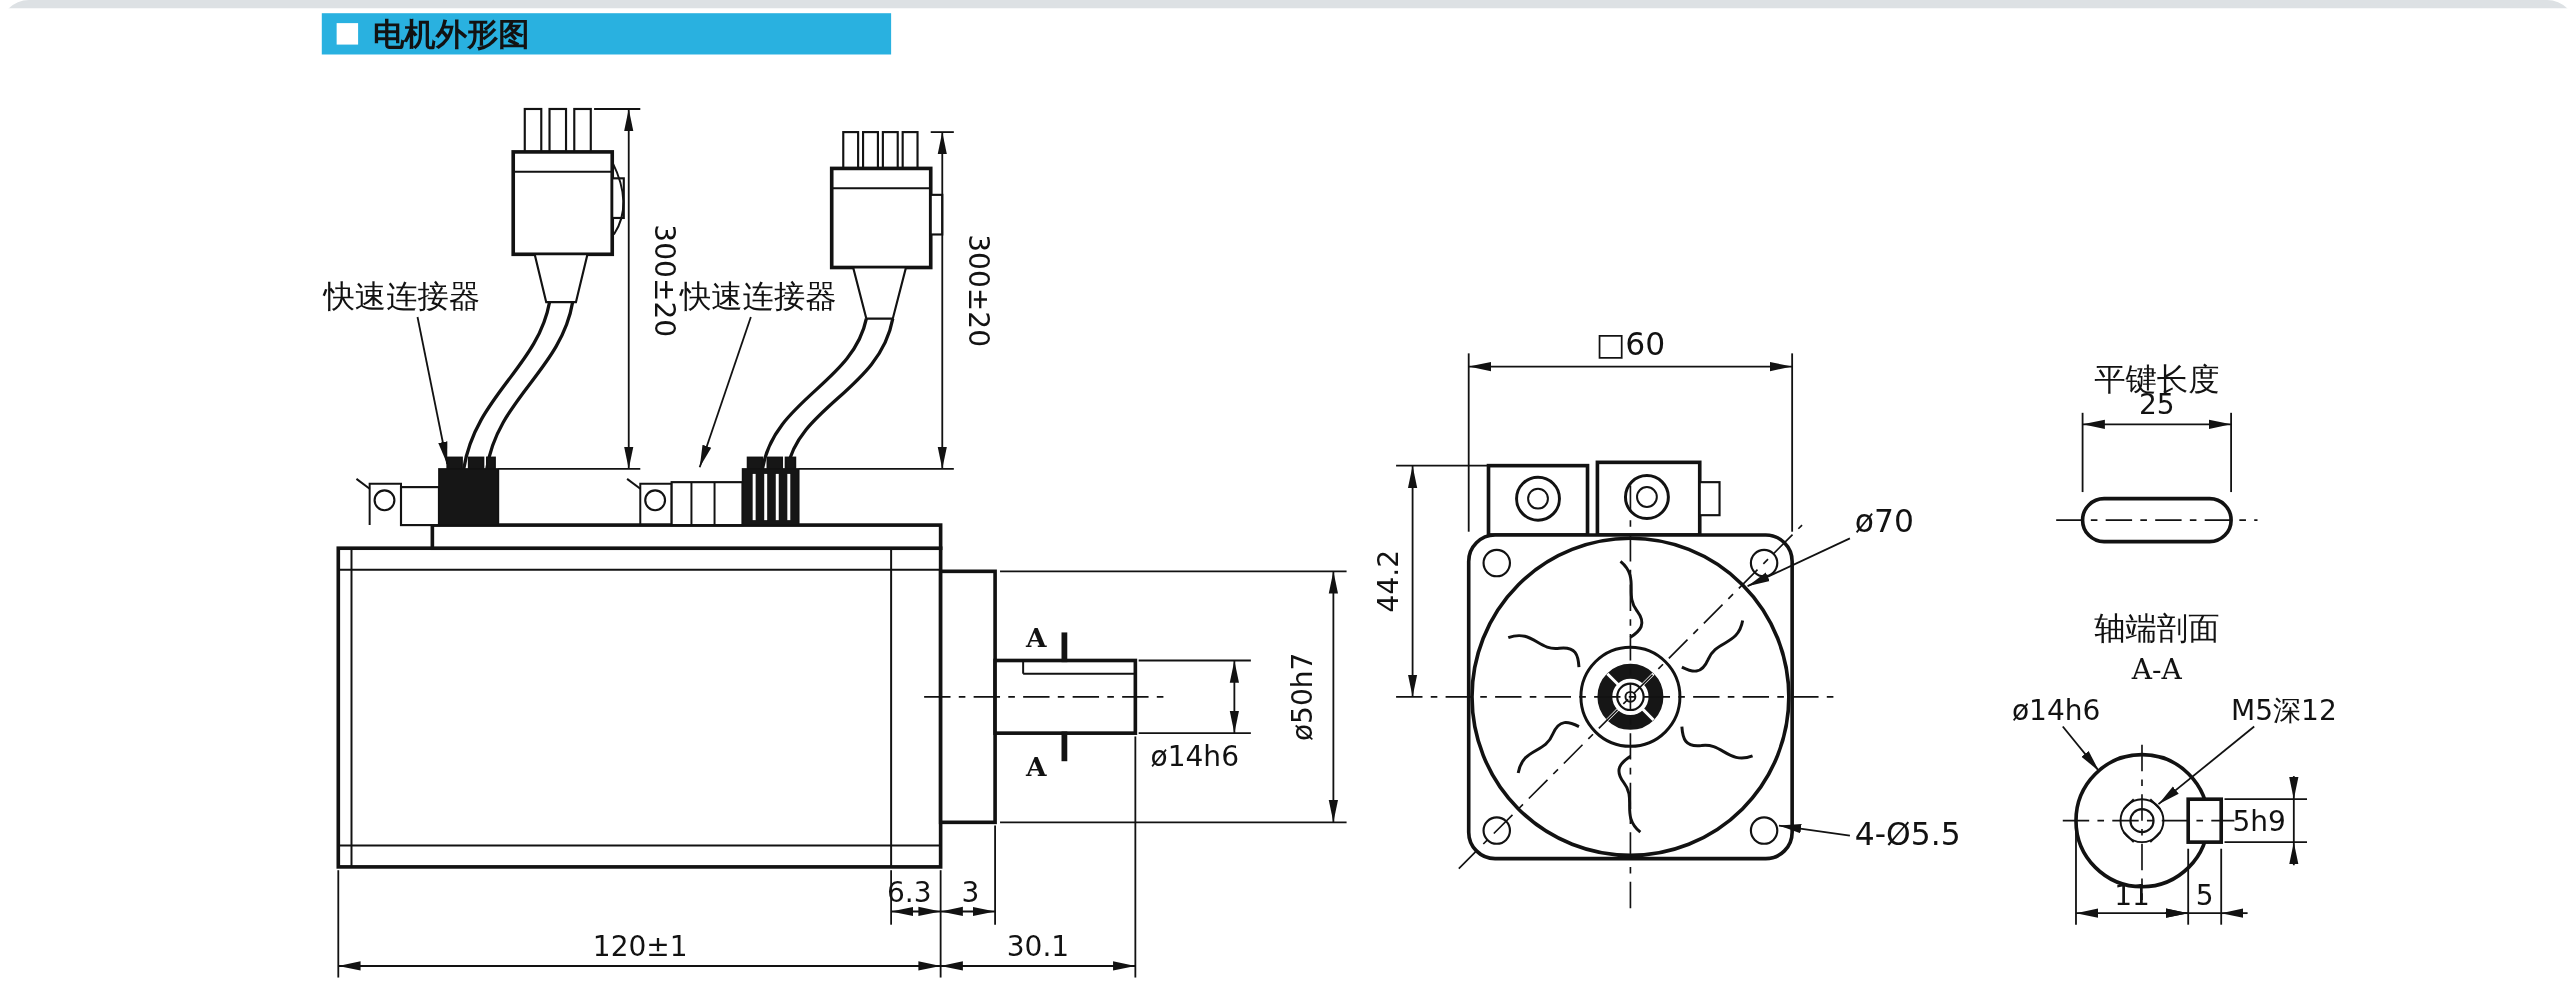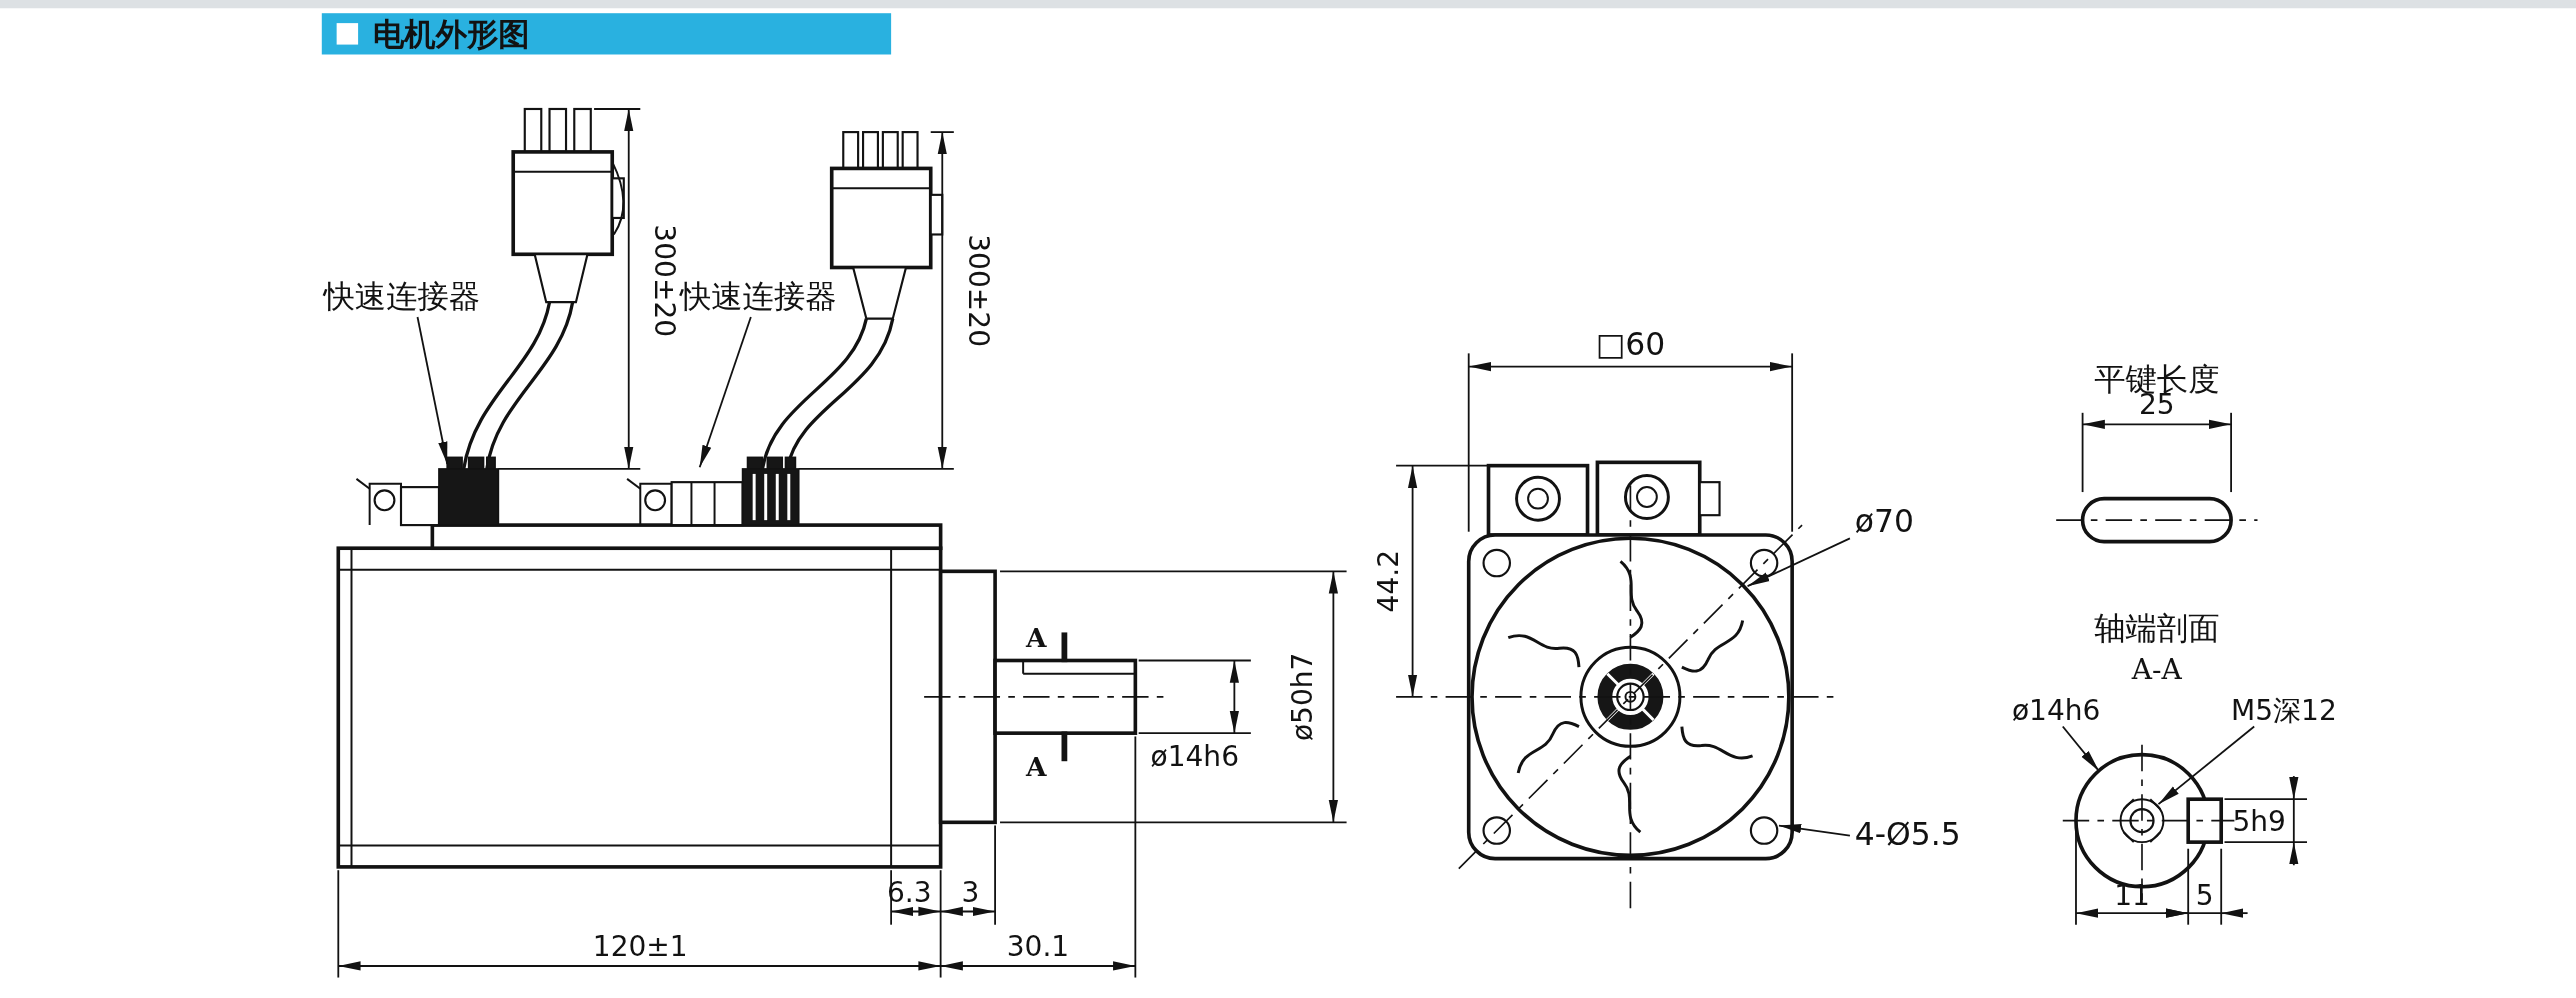--- a/index.html
+++ b/index.html
@@ -1,16 +1,16 @@
 <!DOCTYPE html>
 <html style="font-size:10px"><head>
 <meta charset="utf-8">
 <style>
   html,body{margin:0;padding:0;background:#ffffff;}
-  #stage{position:relative;width:2576px;height:999px;background:#ffffff;overflow:hidden;}
+  #stage{position:relative;width:2576px;height:999px;background:#ffffff;overflow:hidden;border-radius:29px;}
   svg{display:block;}
   text{font-family:"DejaVu Sans","Liberation Sans",sans-serif;fill:#121212;}
   .fs17{font-size:17px}
   .fs19{font-size:19px}
   .fs16{font-size:16px}
   .bold{font-weight:700}
   .mid{text-anchor:middle}
   .serif{font-family:"DejaVu Serif","Liberation Serif",serif}
   .ln  {stroke:#121212;stroke-width:2.2;fill:none;}
   .lnw {stroke:#121212;stroke-width:2.2;fill:#ffffff;}

